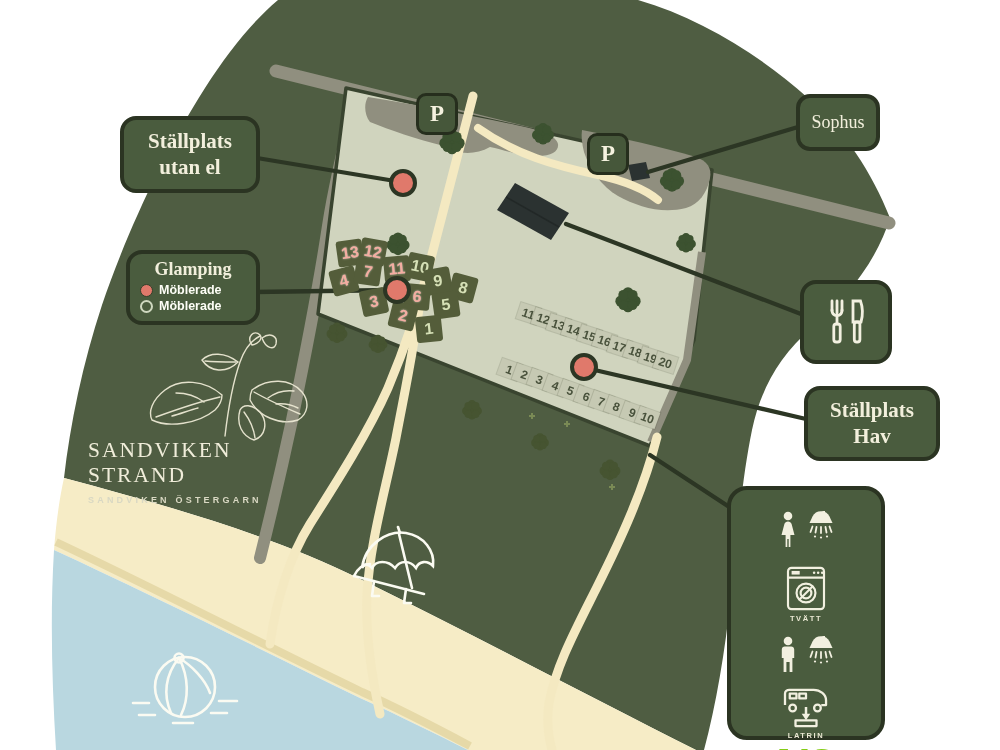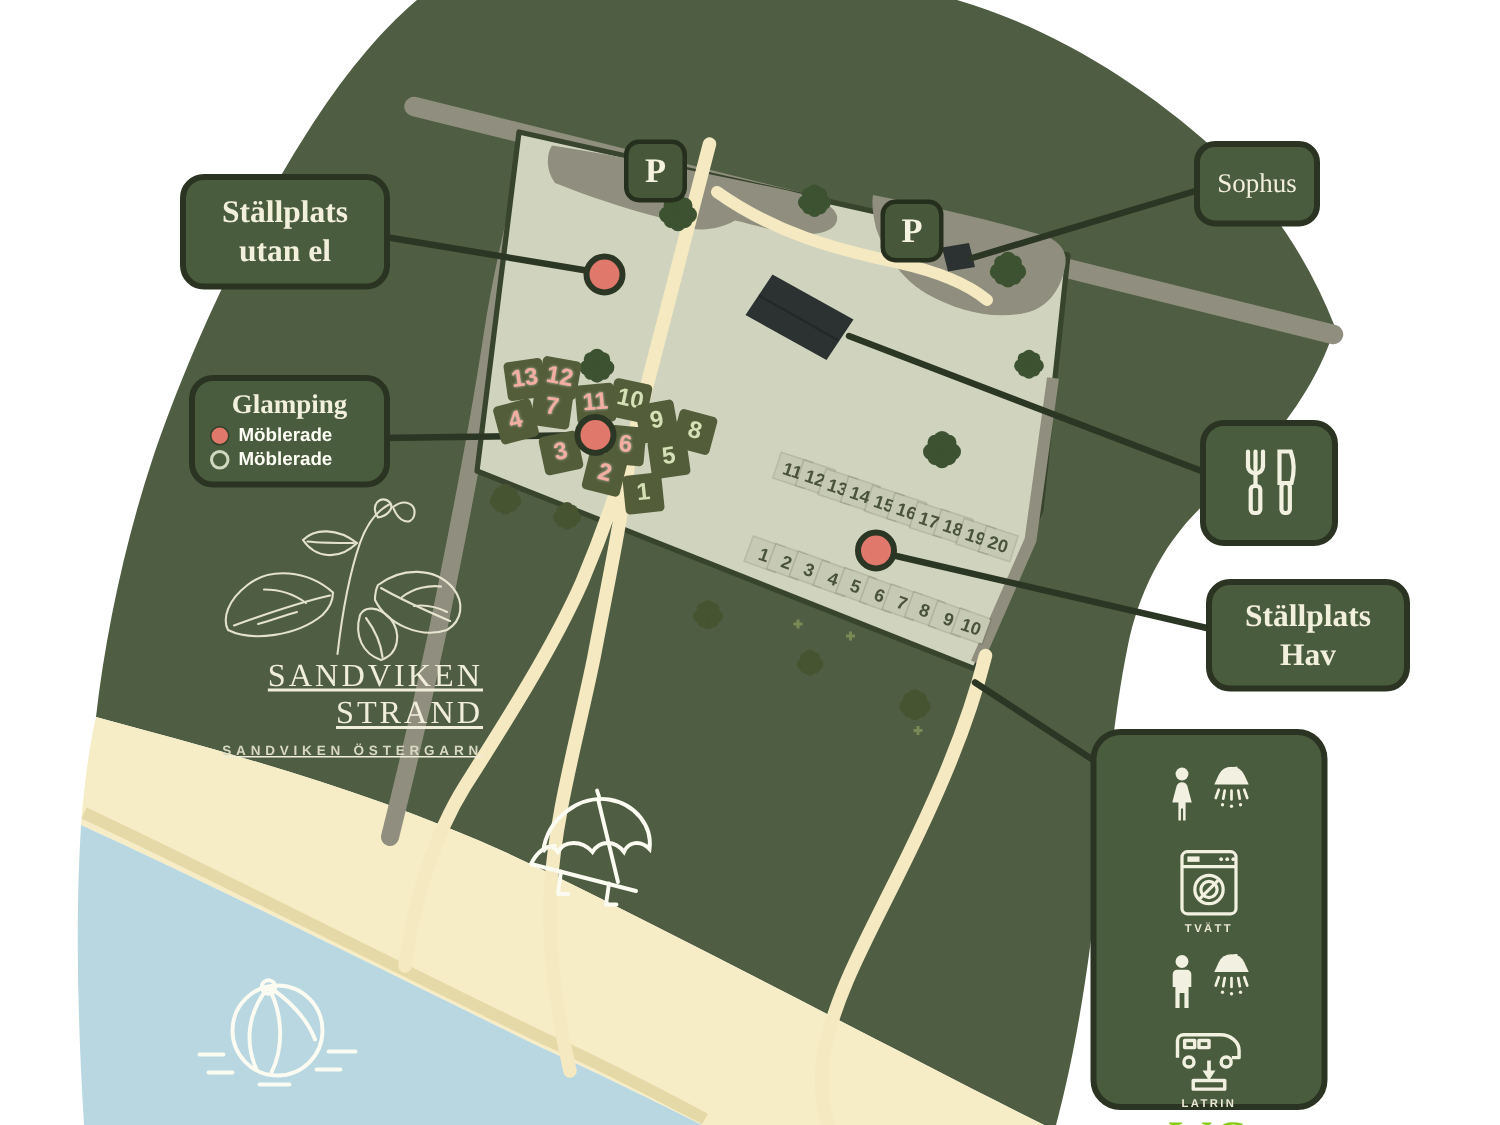--- a/index.html
+++ b/index.html
@@ -36,21 +36,21 @@
   
   .psign{position:absolute;width:36px;height:36px;background:#46573a;border:3px solid #262e1d;
          border-radius:10px;color:#f5f2df;font:bold 23px "Liberation Serif",serif;
          display:flex;align-items:center;justify-content:center;box-sizing:content-box;}
 
   
   .marker{position:absolute;width:20px;height:20px;border-radius:50%;background:#e0796b;
           border:4px solid #2c3624;}
 
   
-  #logo-text{position:absolute;left:88px;top:438px;width:234px;text-align:right;color:#f0edda;text-decoration:underline;}
+  #logo-text{position:absolute;left:88px;top:438px;width:234px;text-align:left;color:#f0edda;}
   #logo-text .lname{font-size:21.5px;letter-spacing:2px;}
   #logo-text .lsub{font:bold 9px "Liberation Sans",sans-serif;letter-spacing:3.2px;
                    color:#d9d8c3;margin-top:7px;}
 
   
   .tent{position:absolute;width:26px;height:26px;margin:-13px 0 0 -13px;background:#545d3a;
         border-radius:3px;display:flex;align-items:center;justify-content:center;
         font:bold 16px "Liberation Sans",sans-serif;}
   .tent.omoblerad{color:#f4ada1;text-shadow:0 0 2px rgba(255,255,255,.65);}
   .tent.moblerad{color:#d6e0b6;}

